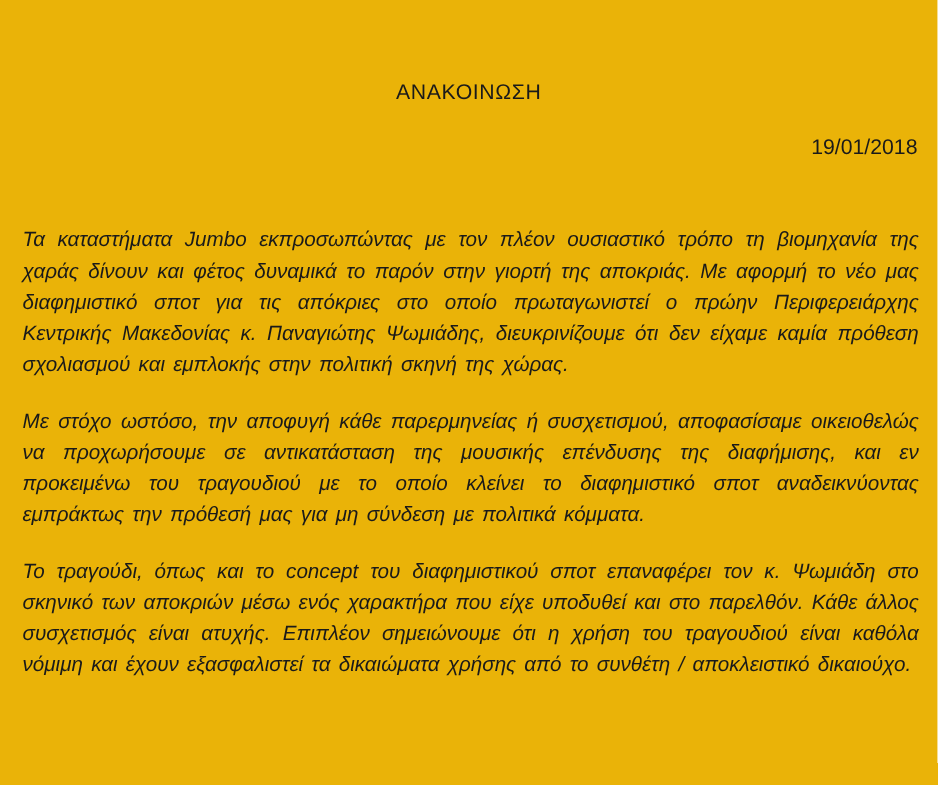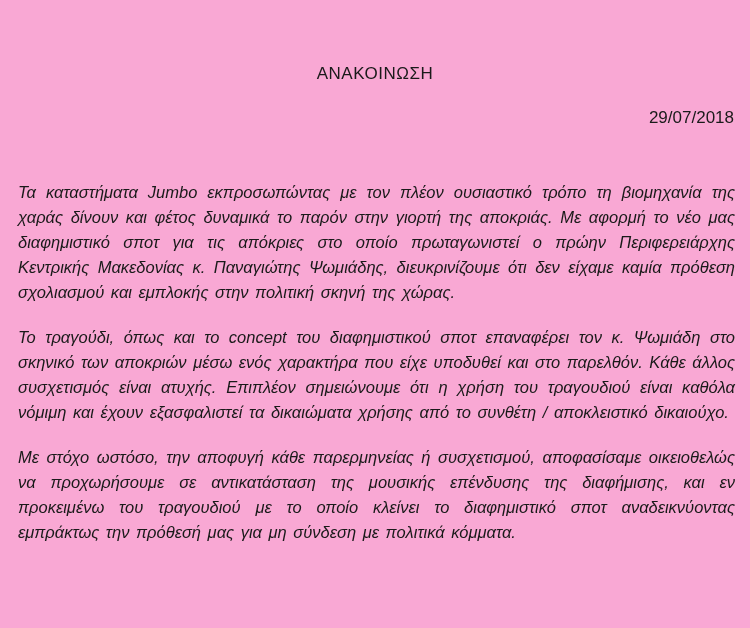--- a/index.html
+++ b/index.html
@@ -4,21 +4,21 @@
 <style>
   html, body {
     margin: 0;
     padding: 0;
     background: #ffffff;
   }
   .page {
     position: relative;
     width: 750px;
     height: 628px;
-    background: #f9a8d4;
+    background: #eab308;
     font-family: "Liberation Sans", sans-serif;
     color: #1a1a1a;
     overflow: hidden;
   }
   .title {
     position: absolute;
     top: 64px;
     left: 0;
     right: 0;
     margin: 0;
@@ -53,20 +53,20 @@
   .content p:last-child {
     margin-bottom: 0;
   }
 </style>
 </head>
 <body>
 
 <div class="page">
   <h1 class="title">ΑΝΑΚΟΙΝΩΣΗ</h1>
 
-  <div class="date">29/07/2018</div>
+  <div class="date">19/01/2018</div>
 
   <div class="content">
     <p>Τα καταστήματα Jumbo εκπροσωπώντας με τον πλέον ουσιαστικό τρόπο τη βιομηχανία της χαράς δίνουν και φέτος δυναμικά το παρόν στην γιορτή της αποκριάς. Με αφορμή το νέο μας διαφημιστικό σποτ για τις απόκριες στο οποίο πρωταγωνιστεί ο πρώην Περιφερειάρχης Κεντρικής Μακεδονίας κ. Παναγιώτης Ψωμιάδης, διευκρινίζουμε ότι δεν είχαμε καμία πρόθεση σχολιασμού και εμπλοκής στην πολιτική σκηνή της χώρας.</p>
+    <p>Με στόχο ωστόσο, την αποφυγή κάθε παρερμηνείας ή συσχετισμού, αποφασίσαμε οικειοθελώς να προχωρήσουμε σε αντικατάσταση της μουσικής επένδυσης της διαφήμισης, και εν προκειμένω του τραγουδιού με το οποίο κλείνει το διαφημιστικό σποτ αναδεικνύοντας εμπράκτως την πρόθεσή μας για μη σύνδεση με πολιτικά κόμματα.</p>
     <p>Το τραγούδι, όπως και το concept του διαφημιστικού σποτ επαναφέρει τον κ. Ψωμιάδη στο σκηνικό των αποκριών μέσω ενός χαρακτήρα που είχε υποδυθεί και στο παρελθόν. Κάθε άλλος συσχετισμός είναι ατυχής. Επιπλέον σημειώνουμε ότι η χρήση του τραγουδιού είναι καθόλα νόμιμη και έχουν εξασφαλιστεί τα δικαιώματα χρήσης από το συνθέτη / αποκλειστικό δικαιούχο.</p>
-    <p>Με στόχο ωστόσο, την αποφυγή κάθε παρερμηνείας ή συσχετισμού, αποφασίσαμε οικειοθελώς να προχωρήσουμε σε αντικατάσταση της μουσικής επένδυσης της διαφήμισης, και εν προκειμένω του τραγουδιού με το οποίο κλείνει το διαφημιστικό σποτ αναδεικνύοντας εμπράκτως την πρόθεσή μας για μη σύνδεση με πολιτικά κόμματα.</p>
   </div>
 </div>
 
 </body></html>

